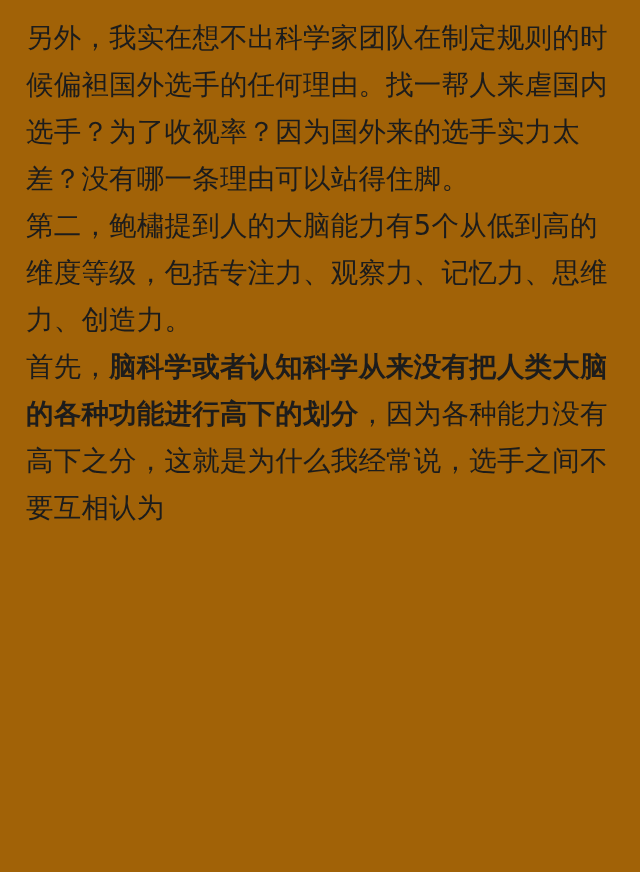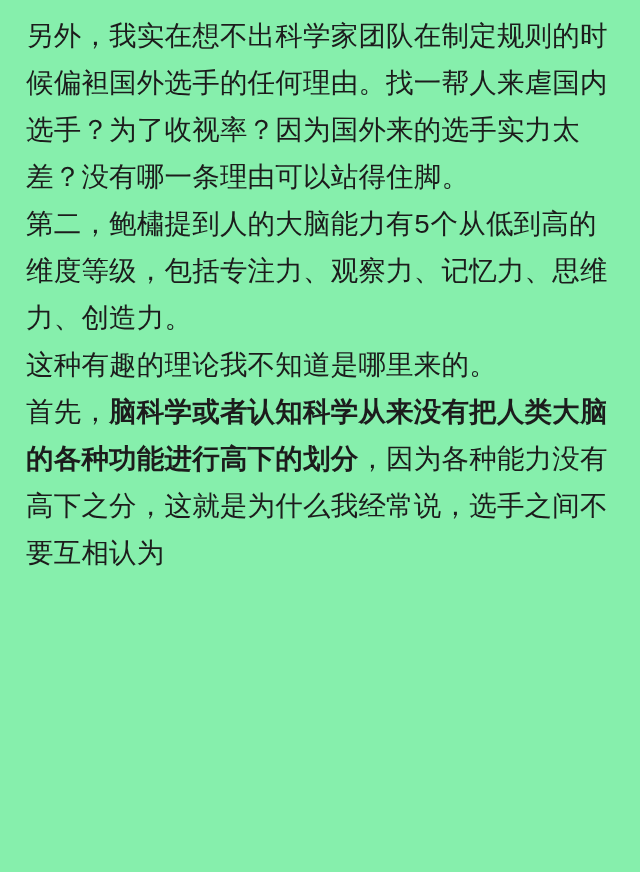--- a/index.html
+++ b/index.html
@@ -10,24 +10,23 @@
     width: 640px;
     height: 872px;
     background: #ffffff;
     font-family: "DejaVu Sans", sans-serif;
     overflow: hidden;
   }
   .page {
     position: relative;
     width: 640px;
     height: 872px;
-    background: #86efac;
+    background: #a16207;
     box-sizing: border-box;
     padding: 14px 28px 15px 26px;
-    font-family: Liberation Mono, monospace;
   }
   .para {
     margin: 0;
     color: #1c1c1c;
     font-size: 27.5px;
     line-height: 47px;
     letter-spacing: 0.2px;
     text-align: left;
     word-break: break-all;
   }
@@ -57,19 +56,18 @@
 </head>
 <body>
 
 <div class="clip">
   <div class="page">
 
     <p class="para">另外，我实在想不出科学家团队在制定规则的时候偏袒国外选手的任何理由。找一帮人来虐国内选手？为了收视率？因为国外来的选手实力太差？没有哪一条理由可以站得住脚。</p>
 
     <p class="para">第二，鲍橚提到人的大脑能力有5个从低到高的维度等级，包括专注力、观察力、记忆力、思维力、创造力。</p>
 
-    <p class="para">这种有趣的理论我不知道是哪里来的。</p>
 
     <p class="para"><span>首先，</span><span class="bold">脑科学或者认知科学从来没有把人类大脑的各种功能进行高下的划分</span><span>，因为各种能力没有高下之分，这就是为什么我经常说，选手之间不要互相认为</span></p>
 
     <div class="watermark"></div>
   </div>
 </div>
 
 </body></html>

